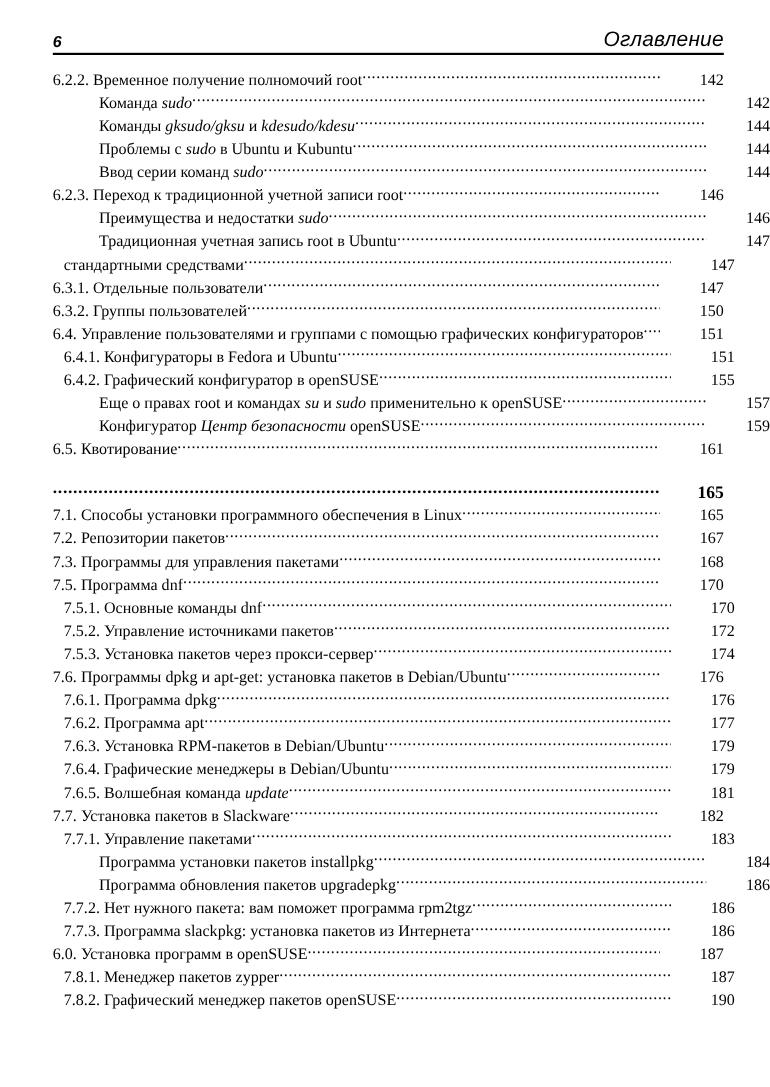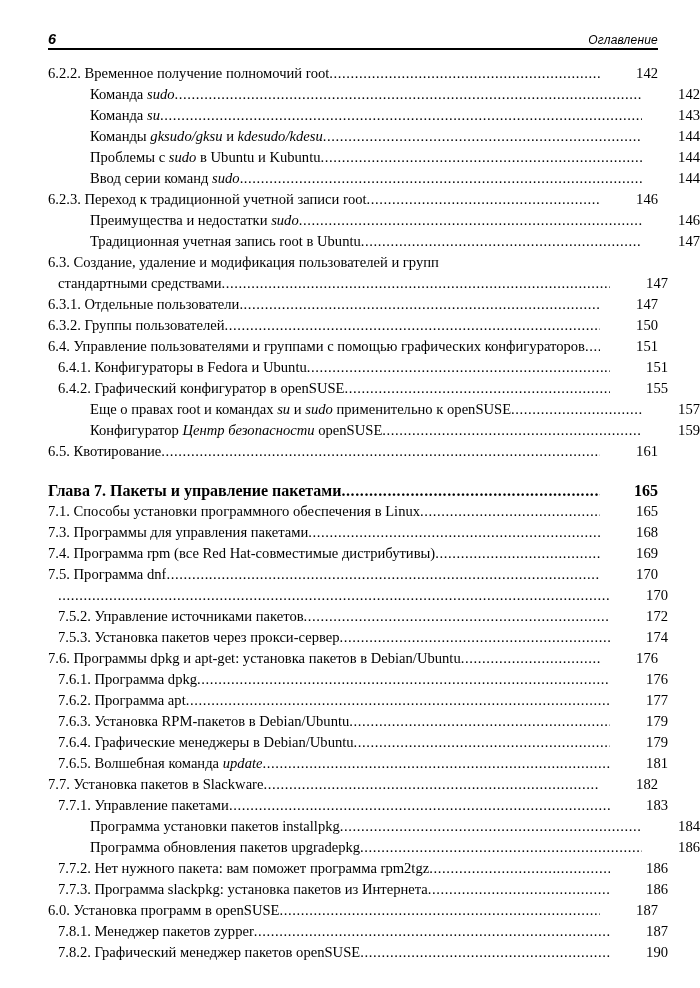--- a/index.html
+++ b/index.html
@@ -35,36 +35,36 @@
     font-family: "Liberation Sans", "DejaVu Sans", sans-serif;
     font-style: italic;
     font-weight: bold;
     font-size: 14.5px;
     line-height: 1;
     letter-spacing: 0.2px;
   }
   .head-title {
     font-family: "Liberation Sans", "DejaVu Sans", sans-serif;
     font-style: italic;
-    font-size: 12px;
+    font-size: 19px;
     line-height: 1;
     letter-spacing: 0.2px;
   }
 
   
   .toc {
     position: absolute;
     left: 48px;
     top: 63px;
     width: 610px;
   }
 
   .toc-row {
     display: flex;
-    align-items: flex-end;
+    align-items: flex-start;
     width: 100%;
     font-size: 14.6px;
     line-height: 21px;
     white-space: nowrap;
   }
   .toc-row .label {
     flex: 0 0 auto;
     max-width: 560px;
     overflow: hidden;
   }
@@ -139,25 +139,20 @@
         <span class="label">6.2.2. Временное получение полномочий root</span>
         <span class="leader"></span>
         <span class="pageno">142</span>
       </div>
       <div class="toc-row lvl3">
         <span class="label">Команда <i class="it">sudo</i></span>
         <span class="leader"></span>
         <span class="pageno">142</span>
       </div>
       <div class="toc-row lvl3">
-        <span class="label">Команда <i class="it">su</i></span>
-        <span class="leader"></span>
-        <span class="pageno">143</span>
-      </div>
-      <div class="toc-row lvl3">
         <span class="label">Команды <i class="it">gksudo/gksu</i> и <i class="it">kdesudo/kdesu</i></span>
         <span class="leader"></span>
         <span class="pageno">144</span>
       </div>
       <div class="toc-row lvl3">
         <span class="label">Проблемы с <i class="it">sudo</i> в Ubuntu и Kubuntu</span>
         <span class="leader"></span>
         <span class="pageno">144</span>
       </div>
       <div class="toc-row lvl3">
@@ -173,21 +168,20 @@
       <div class="toc-row lvl3">
         <span class="label">Преимущества и недостатки <i class="it">sudo</i></span>
         <span class="leader"></span>
         <span class="pageno">146</span>
       </div>
       <div class="toc-row lvl3">
         <span class="label">Традиционная учетная запись root в Ubuntu</span>
         <span class="leader"></span>
         <span class="pageno">147</span>
       </div>
-      <div class="wrap-first lvl1">6.3. Создание, удаление и модификация пользователей и групп</div>
       <div class="toc-row lvl1 wrap-second">
         <span class="label">стандартными средствами</span>
         <span class="leader"></span>
         <span class="pageno">147</span>
       </div>
       <div class="toc-row lvl1">
         <span class="label">6.3.1. Отдельные пользователи</span>
         <span class="leader"></span>
         <span class="pageno">147</span>
       </div>
@@ -220,45 +214,45 @@
         <span class="label">Конфигуратор <i class="it">Центр безопасности</i> openSUSE</span>
         <span class="leader"></span>
         <span class="pageno">159</span>
       </div>
       <div class="toc-row lvl1">
         <span class="label">6.5. Квотирование</span>
         <span class="leader"></span>
         <span class="pageno">161</span>
       </div>
       <div class="toc-row lvl1 chapter">
-        <span class="label">Глава 7. Пакеты и управление пакетами</span>
         <span class="leader"></span>
         <span class="pageno">165</span>
       </div>
       <div class="toc-row lvl1">
         <span class="label">7.1. Способы установки программного обеспечения в Linux</span>
         <span class="leader"></span>
         <span class="pageno">165</span>
       </div>
       <div class="toc-row lvl1">
+        <span class="label">7.2. Репозитории пакетов</span>
+        <span class="leader"></span>
+        <span class="pageno">167</span>
+      </div>
+      <div class="toc-row lvl1">
         <span class="label">7.3. Программы для управления пакетами</span>
         <span class="leader"></span>
         <span class="pageno">168</span>
       </div>
       <div class="toc-row lvl1">
-        <span class="label">7.4. Программа rpm (все Red Hat-совместимые дистрибутивы)</span>
-        <span class="leader"></span>
-        <span class="pageno">169</span>
-      </div>
-      <div class="toc-row lvl1">
         <span class="label">7.5. Программа dnf</span>
         <span class="leader"></span>
         <span class="pageno">170</span>
       </div>
       <div class="toc-row lvl2">
+        <span class="label">7.5.1. Основные команды dnf</span>
         <span class="leader"></span>
         <span class="pageno">170</span>
       </div>
       <div class="toc-row lvl2">
         <span class="label">7.5.2. Управление источниками пакетов</span>
         <span class="leader"></span>
         <span class="pageno">172</span>
       </div>
       <div class="toc-row lvl2">
         <span class="label">7.5.3. Установка пакетов через прокси-сервер</span>

